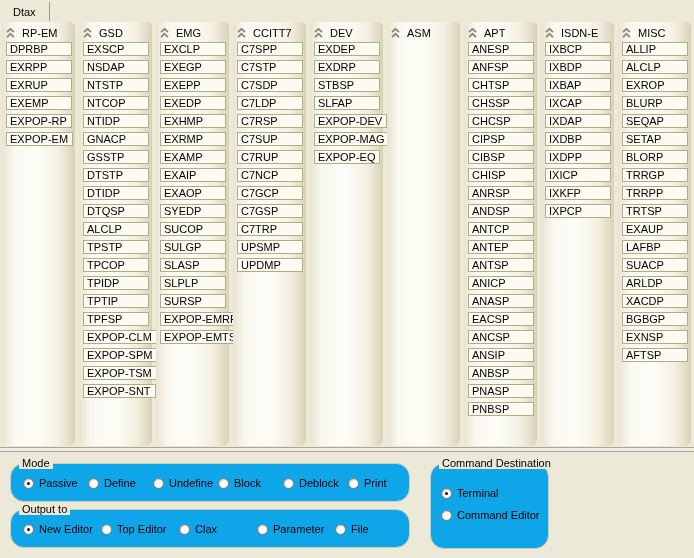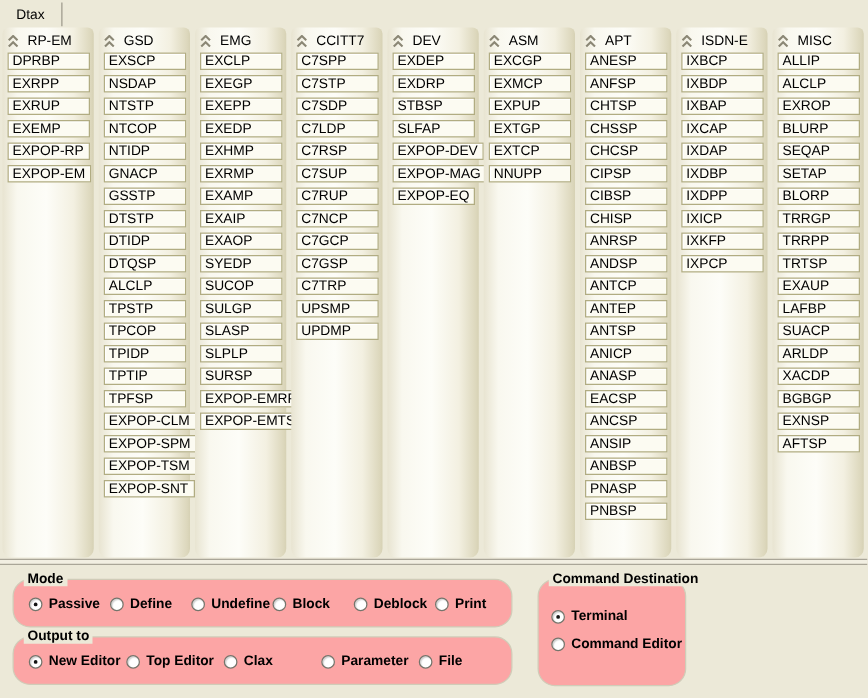--- a/index.html
+++ b/index.html
@@ -36,21 +36,21 @@
     cursor:default;
   }
   
   .divider {
     position:absolute; top:447px; left:0; width:694px; height:3px;
     background:#f2efe2; border-top:1px solid #aaa698; border-bottom:1px solid #aaa698;
   }
   
   .bottom { position:absolute; top:452px; left:0; width:694px; height:106px; }
   .group {
-    position:absolute; border:1px solid #d0ccb8; border-radius:14px; background:#fca5a5;font-weight:bold;
+    position:absolute; border:1px solid #d0ccb8; border-radius:14px; background:#0ea5e9;
   }
   .group-label {
     position:absolute; top:-7px; left:8px; background:#ece9d8; padding:0 3px; white-space:nowrap;
   }
   .g-mode   { left:10px;  top:11px; width:398px; height:37px; }
   .g-output { left:10px;  top:57px; width:398px; height:37px; }
   .g-dest   { left:430px; top:11px; width:117px; height:84px; }
   .radio-row { position:absolute; left:12px; top:13px; display:flex; align-items:center; }
   .radio-col { position:absolute; left:10px; top:23px; display:flex; flex-direction:column; gap:10px; }
   .radio-item { display:flex; align-items:center; gap:5px; cursor:default; }
@@ -215,28 +215,20 @@
   <div class="panel" style="left: 387px;">
     <div class="panel-header">
       <span class="chev">
         <svg width="9" height="10" viewBox="0 0 9 10" aria-hidden="true">
           <path d="M1 4.2 L4.5 0.8 L8 4.2" fill="none" stroke="#8b8775" stroke-width="1.7"></path>
           <path d="M1 9.2 L4.5 5.8 L8 9.2" fill="none" stroke="#8b8775" stroke-width="1.7"></path>
         </svg>
       </span>
       <span class="cat-label">ASM</span>
     </div>
-    <div class="panel-body">
-        <button class="cmd">EXCGP</button>
-        <button class="cmd">EXMCP</button>
-        <button class="cmd">EXPUP</button>
-        <button class="cmd">EXTGP</button>
-        <button class="cmd">EXTCP</button>
-        <button class="cmd">NNUPP</button>
-      </div>
   </div>
 
   <div class="panel" style="left: 464px;">
     <div class="panel-header">
       <span class="chev">
         <svg width="9" height="10" viewBox="0 0 9 10" aria-hidden="true">
           <path d="M1 4.2 L4.5 0.8 L8 4.2" fill="none" stroke="#8b8775" stroke-width="1.7"></path>
           <path d="M1 9.2 L4.5 5.8 L8 9.2" fill="none" stroke="#8b8775" stroke-width="1.7"></path>
         </svg>
       </span>

